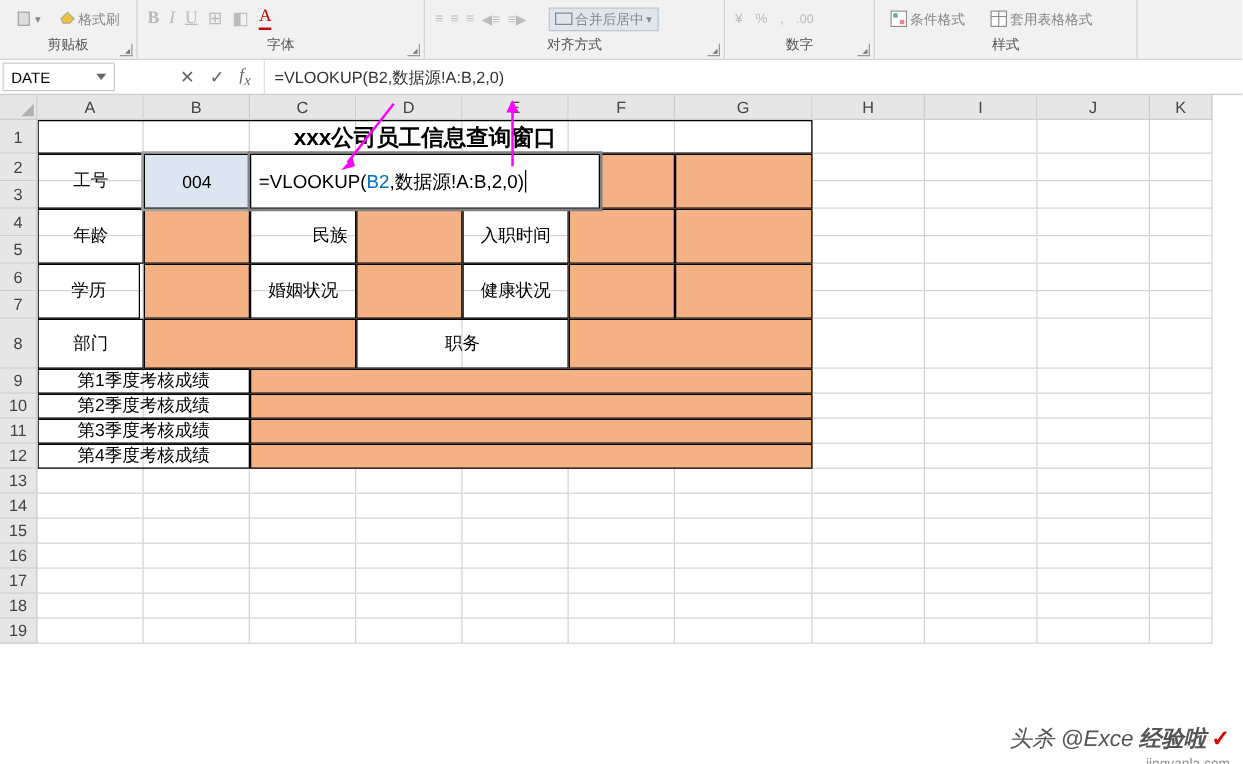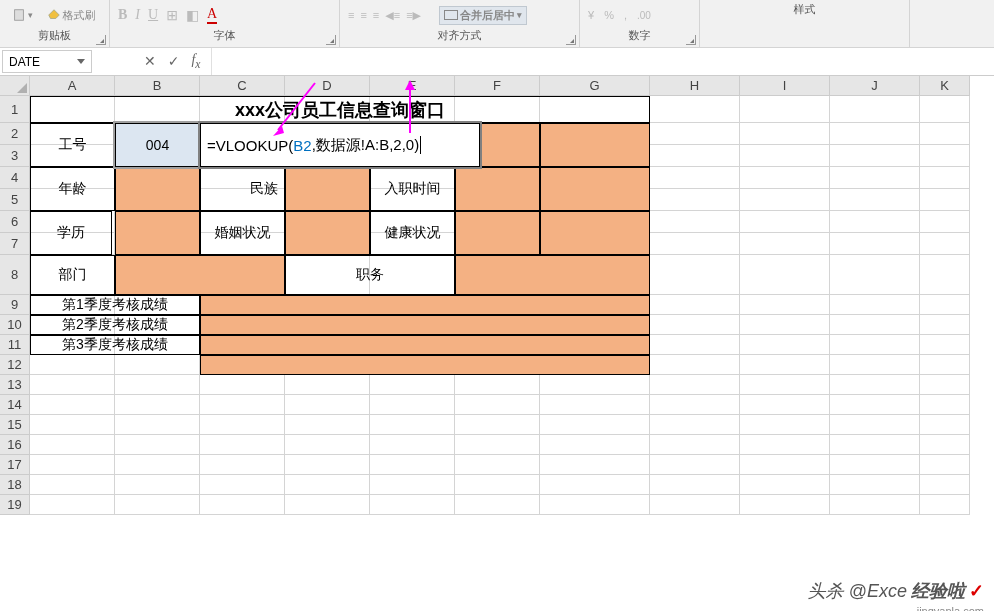--- a/index.html
+++ b/index.html
@@ -96,21 +96,21 @@
 
   <div class="ribbon-group grp-align">
     <div class="ribbon-group-top">
       <div class="align-btns">
         <span style="color:#bbb;">≡</span>
         <span style="color:#bbb;">≡</span>
         <span style="color:#bbb;">≡</span>
         <span style="color:#bbb;">◀≡</span>
         <span style="color:#bbb;">≡▶</span>
       </div>
-      <span class="ribbon-btn" style="margin-left:12px;background:#e0e6ed;border:1px solid #c0c8d0;padding:1px 4px;font-weight:bold;">
+      <span class="ribbon-btn" style="margin-left:12px;background:#e0e6ed;border:1px solid #c0c8d0;padding:1px 4px;">
         <span style="display:inline-block;width:14px;height:10px;border:1px solid #888;"></span>
         <span>合并后居中</span>
         <span style="font-size:9px;">▾</span>
       </span>
     </div>
     <div class="ribbon-group-label">对齐方式</div>
     <div class="expand-launcher"></div>
   </div>
 
   <div class="ribbon-group grp-number">
@@ -118,33 +118,54 @@
       <span>¥</span>
       <span>%</span>
       <span>,</span>
       <span style="font-size:10px;">.00</span>
     </div>
     <div class="ribbon-group-label">数字</div>
     <div class="expand-launcher"></div>
   </div>
 
   <div class="ribbon-group grp-styles">
+    <div class="ribbon-group-top" style="gap:12px;">
+      <span class="ribbon-btn">
+        <svg viewBox="0 0 16 16" width="14" height="14">
+            <rect x="1" y="1" width="14" height="14" fill="#fff" stroke="#888"></rect>
+            <rect x="3" y="3" width="4" height="4" fill="#6a9"></rect>
+            <rect x="9" y="9" width="4" height="4" fill="#e88"></rect>
+          </svg>
+        <span>条件格式</span>
+      </span>
+      <span class="ribbon-btn">
+        <svg viewBox="0 0 16 16" width="14" height="14">
+            <rect x="1" y="1" width="14" height="14" fill="#fff" stroke="#888"></rect>
+            <line x1="1" y1="6" x2="15" y2="6" stroke="#888"></line>
+            <line x1="8" y1="1" x2="8" y2="15" stroke="#888"></line>
+          </svg>
+        <span>套用表格格式</span>
+      </span>
+    </div>
     <div class="ribbon-group-label">样式</div>
   </div>
 </div>
 
 <div class="formula-bar">
   <div class="name-box">
     <span>DATE</span>
     <span class="name-box-caret"></span>
   </div>
   <div class="fb-btns">
     <span class="fb-btn" style="font-style:normal;">✕</span>
     <span class="fb-btn" style="font-style:normal;">✓</span>
     <span class="fb-btn">f<sub>x</sub></span>
+  </div>
+  <div class="fb-input">
+    <span>=VLOOKUP(B2,数据源!A:B,2,0)</span>
   </div>
 </div>
 
 <div class="grid-area">
   <div class="corner"></div>
   <div class="col-headers" id="colheaders">
       <div class="col-h" style="width: 85px;">A</div>
       <div class="col-h" style="width: 85px;">B</div>
       <div class="col-h" style="width: 85px;">C</div>
       <div class="col-h" style="width: 85px;">D</div>
@@ -421,20 +442,21 @@
     <div class="data-cell bordered orange" style="left:85px;top:159px;width:170px;height:40px;"></div>
     <div class="data-cell bordered" style="left:255px;top:159px;width:170px;height:40px;">职务</div>
     <div class="data-cell bordered orange" style="left:425px;top:159px;width:195px;height:40px;"></div>
 
     <div class="data-cell bordered" style="left:0;top:199px;width:170px;height:20px;">第1季度考核成绩</div>
     <div class="data-cell bordered orange" style="left:170px;top:199px;width:450px;height:20px;"></div>
     <div class="data-cell bordered" style="left:0;top:219px;width:170px;height:20px;">第2季度考核成绩</div>
     <div class="data-cell bordered orange" style="left:170px;top:219px;width:450px;height:20px;"></div>
     <div class="data-cell bordered" style="left:0;top:239px;width:170px;height:20px;">第3季度考核成绩</div>
     <div class="data-cell bordered orange" style="left:170px;top:239px;width:450px;height:20px;"></div>
+    <div class="data-cell bordered" style="left:0;top:259px;width:170px;height:20px;">第4季度考核成绩</div>
     <div class="data-cell bordered orange" style="left:170px;top:259px;width:450px;height:20px;"></div>
 
   </div>
 </div>
 
 <svg class="arrow" style="left:270px;top:78px;width:50px;height:60px;" viewBox="0 0 50 60">
   <line x1="45" y1="5" x2="8" y2="52" stroke="#ff00ff" stroke-width="2"></line>
   <polygon points="3,58 12,48 14,55" fill="#ff00ff"></polygon>
 </svg>
 <svg class="arrow" style="left:395px;top:78px;width:30px;height:60px;" viewBox="0 0 30 60">

